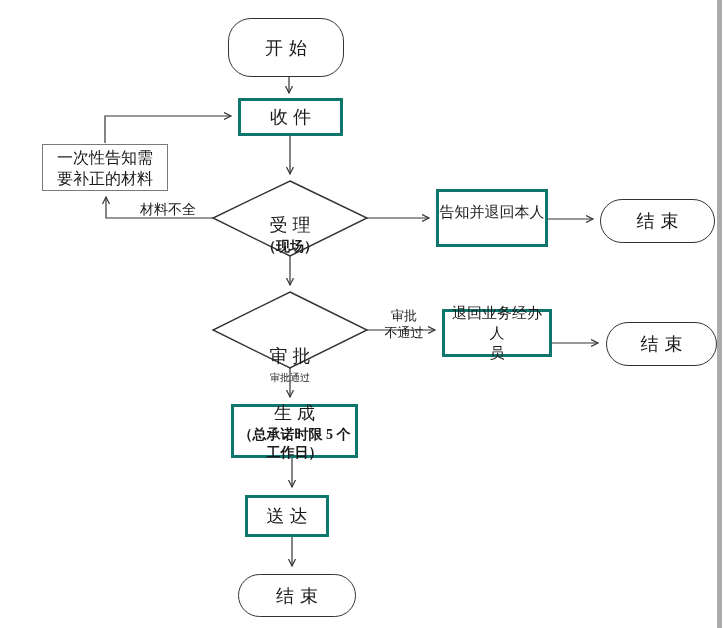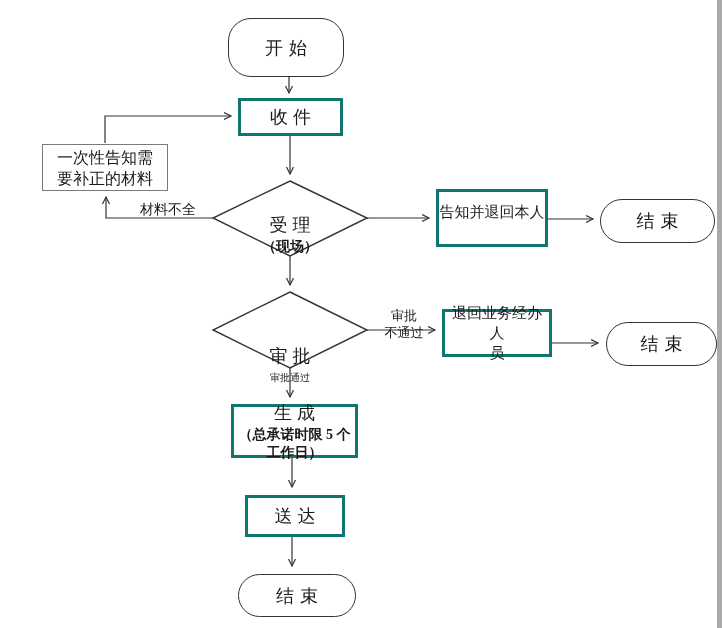--- a/index.html
+++ b/index.html
@@ -104,21 +104,21 @@
 
   <div class="stadium" style="left:606px; top:322px; width:111px; height:44px;">
     <span>结束</span>
   </div>
 
   <div class="rect" style="left:231px; top:404px; width:127px; height:54px;">
     <span class="big">生成</span>
     <span class="sub">（总承诺时限 5 个工作日）</span>
   </div>
 
-  <div class="rect big" style="left:245px; top:495px; width:100px; height:42px;">
+  <div class="rect big" style="left:245px; top:495px; width:84px; height:42px;">
     <span>送达</span>
   </div>
 
   <div class="stadium" style="left:238px; top:574px; width:118px; height:43px;">
     <span>结束</span>
   </div>
 
   <div class="elabel" style="left:135px; top:201px; width:66px; font-size:14px;font-family:Liberation Mono, monospace;">材料不全</div>
 
 

